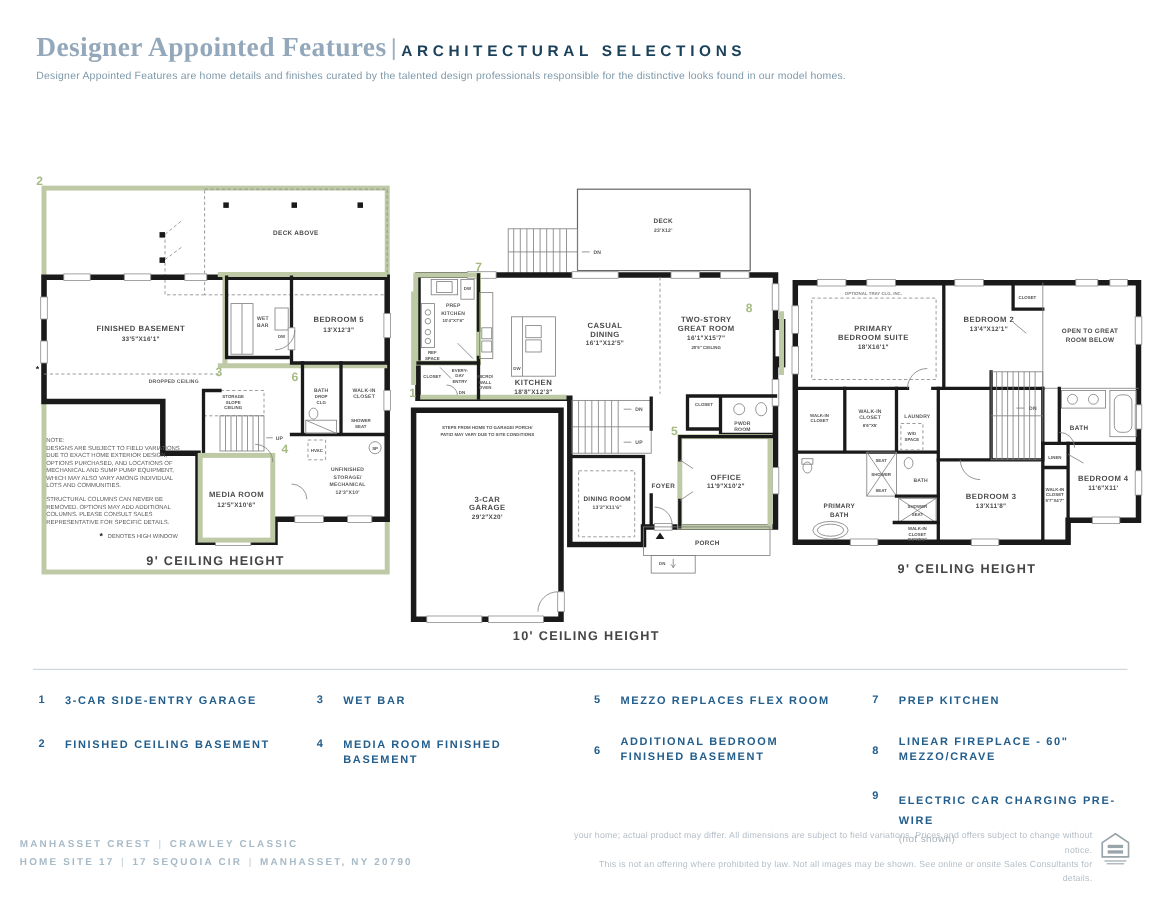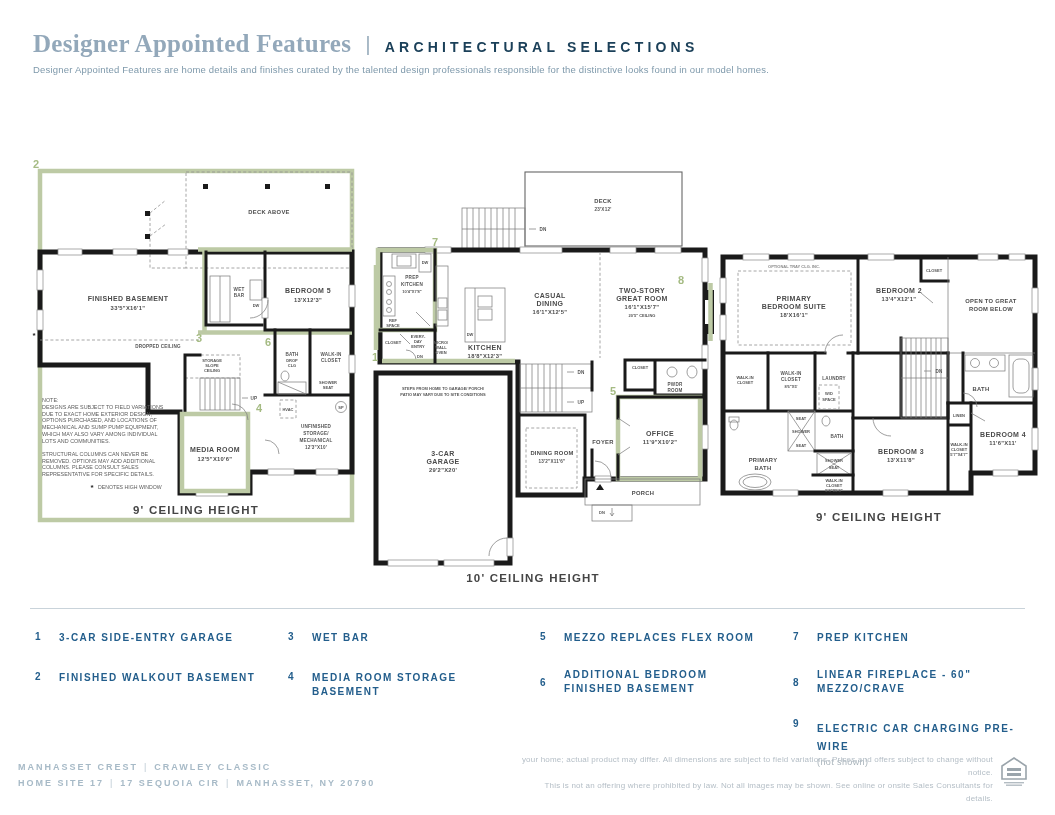--- a/index.html
+++ b/index.html
@@ -1,20 +1,20 @@
 <!DOCTYPE html>
 <html><head>
 <meta charset="utf-8">
 <style>
   html,body{margin:0;padding:0;background:#fff;}
   .page{position:relative;width:1055px;height:815px;background:#ffffff;overflow:hidden;
         font-family:"Liberation Sans",sans-serif;}
   
   .hdr{position:absolute;left:33px;top:30px;width:990px;}
-  .title-row{display:flex;align-items:baseline;gap:14px;}
+  .title-row{display:flex;align-items:baseline;gap:4px;}
   .title-serif{font-family:"Liberation Serif",serif;font-weight:700;font-size:25px;
                color:#93a8ba;letter-spacing:.3px;}
   .title-pipe{font-size:21px;font-weight:300;color:#9db0bf;position:relative;top:-1px;}
   .title-section{font-size:14px;font-weight:700;letter-spacing:4.2px;color:#1b4059;}
   .hdr-desc{margin-top:6px;font-size:9.5px;color:#7e99ab;letter-spacing:.2px;}
   
   .plan{position:absolute;}
   .plan .w5{stroke:#1a1a1a;stroke-width:5;fill:none;stroke-linecap:square;}
   .plan .w3{stroke:#1a1a1a;stroke-width:3;fill:none;stroke-linecap:square;}
   .plan .tl{stroke:#7f7f7f;stroke-width:.75;fill:none;}
@@ -456,29 +456,29 @@
   </svg>
 
   <div class="rule"></div>
 
   <div class="legend-item" style="left:35px;top:631px;width:230px">
     <span class="legend-num">1</span>
     <span class="legend-label">3-CAR SIDE-ENTRY GARAGE</span>
   </div>
   <div class="legend-item" style="left:35px;top:671px;width:230px">
     <span class="legend-num">2</span>
-    <span class="legend-label">FINISHED WALKOUT BASEMENT</span>
+    <span class="legend-label">FINISHED CEILING BASEMENT</span>
   </div>
   <div class="legend-item" style="left:288px;top:631px;width:230px">
     <span class="legend-num">3</span>
     <span class="legend-label">WET BAR</span>
   </div>
   <div class="legend-item" style="left:288px;top:671px;width:235px">
     <span class="legend-num">4</span>
-    <span class="legend-label">MEDIA ROOM STORAGE BASEMENT</span>
+    <span class="legend-label">MEDIA ROOM FINISHED BASEMENT</span>
   </div>
   <div class="legend-item" style="left:540px;top:631px;width:230px">
     <span class="legend-num">5</span>
     <span class="legend-label">MEZZO REPLACES FLEX ROOM</span>
   </div>
   <div class="legend-item" style="left:540px;top:668px;width:225px;align-items:center">
     <span class="legend-num">6</span>
     <span class="legend-label">ADDITIONAL BEDROOM FINISHED BASEMENT</span>
   </div>
   <div class="legend-item" style="left:793px;top:631px;width:245px">

